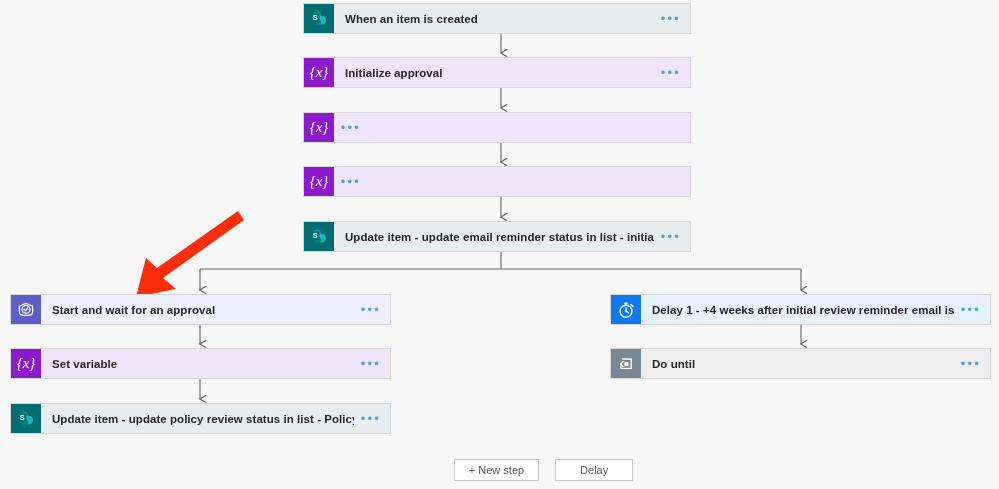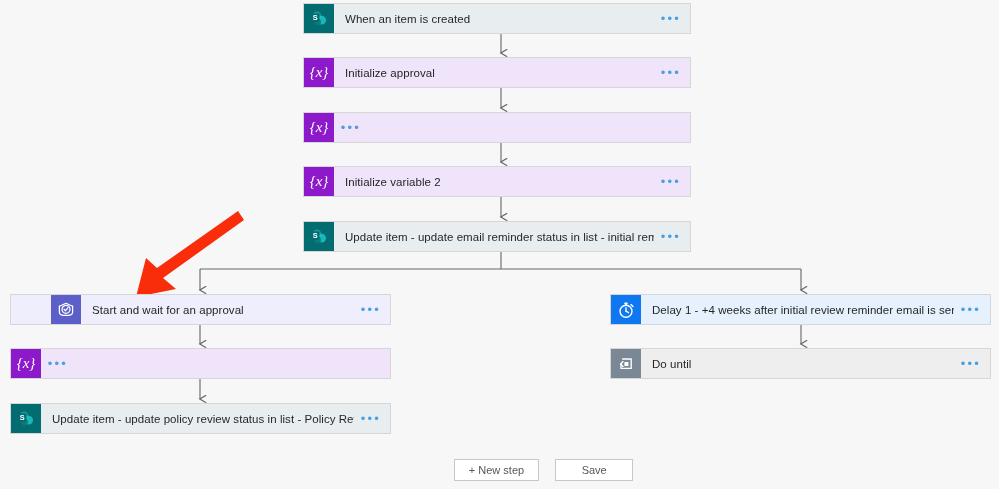--- a/index.html
+++ b/index.html
@@ -42,39 +42,40 @@
   .card .lbl {
     flex: 1 1 auto;
     display: flex;
     align-items: center;
     padding-left: 11px;
     font-size: 11.5px;
     color: #262626;
     letter-spacing: 0.05px;
     white-space: nowrap;
     overflow: hidden;
+    font-weight: bold;
   }
   .card .ellipsis {
     width: 34px;
     min-width: 34px;
     display: flex;
     align-items: center;
     justify-content: center;
     color: #4a9fe0;
     font-size: 13px;
     letter-spacing: 2.2px;
     padding-right: 2px;
     cursor: pointer;
   }
   
   .t-sp   { background: #e8eef0; }
   .t-sp   .ic { background: #036c70; }
   .t-var  { background: #f0e4fa; }
   .t-var  .ic { background: #8c1aca; }
-  .t-appr { background: #eeeefc; padding-left: 40px; }
+  .t-appr { background: #eeeefc; }
   .t-appr .ic { background: #5b5fc7; }
   .t-delay{ background: #e6f1fd; }
   .t-delay .ic { background: #0f78f0; }
   .t-loop { background: #eeeeee; }
   .t-loop .ic { background: #7a8795; }
 
   .varglyph {
     font-family: "Liberation Serif", serif;
     font-style: italic;
     font-size: 15px;
@@ -170,21 +171,20 @@
     <span class="ic">
       <span class="varglyph">{<i>x</i>}</span>
     </span>
     <span class="ellipsis">•••</span>
   </div>
 
   <div class="card t-var" style="left:303px;top:166px;width:388px;">
     <span class="ic">
       <span class="varglyph">{<i>x</i>}</span>
     </span>
-    <span class="lbl">Initialize variable 2</span>
     <span class="ellipsis">•••</span>
   </div>
 
   <div class="card t-sp" style="left:303px;top:221px;width:388px;">
     <span class="ic">
       <svg width="20" height="20" viewBox="0 0 20 20">
         <circle cx="8.0" cy="7.2" r="4.6" fill="#0f9b9b"></circle>
         <circle cx="12.6" cy="11.2" r="4.4" fill="#1fc4c4" opacity="0.85"></circle>
         <circle cx="8.6" cy="13.0" r="3.4" fill="#0a7c7c" opacity="0.9"></circle>
         <rect x="2.2" y="4.6" width="8.2" height="8.2" rx="0.8" fill="#036c70"></rect>
@@ -205,20 +205,21 @@
       </svg>
     </span>
     <span class="lbl">Start and wait for an approval</span>
     <span class="ellipsis">•••</span>
   </div>
 
   <div class="card t-var" style="left:10px;top:348px;width:381px;">
     <span class="ic">
       <span class="varglyph">{<i>x</i>}</span>
     </span>
+    <span class="lbl">Set variable</span>
     <span class="ellipsis">•••</span>
   </div>
 
   <div class="card t-sp" style="left:10px;top:403px;width:381px;">
     <span class="ic">
       <svg width="20" height="20" viewBox="0 0 20 20">
         <circle cx="8.0" cy="7.2" r="4.6" fill="#0f9b9b"></circle>
         <circle cx="12.6" cy="11.2" r="4.4" fill="#1fc4c4" opacity="0.85"></circle>
         <circle cx="8.6" cy="13.0" r="3.4" fill="#0a7c7c" opacity="0.9"></circle>
         <rect x="2.2" y="4.6" width="8.2" height="8.2" rx="0.8" fill="#036c70"></rect>
@@ -251,16 +252,16 @@
         <path d="M7.0,7.6 L4.6,10.0 L7.0,12.4" fill="none" stroke="#ffffff" stroke-width="1.35" stroke-linejoin="round" stroke-linecap="round"></path>
         <rect x="8.4" y="8.0" width="4.0" height="4.0" fill="#ffffff"></rect>
       </svg>
     </span>
     <span class="lbl">Do until</span>
     <span class="ellipsis">•••</span>
   </div>
 
   <div class="btnbar">
     <button class="btn">+ New step</button>
-    <button class="btn">Save</button>
+    <button class="btn">Delay</button>
   </div>
 
 </div>
 
 </body></html>

